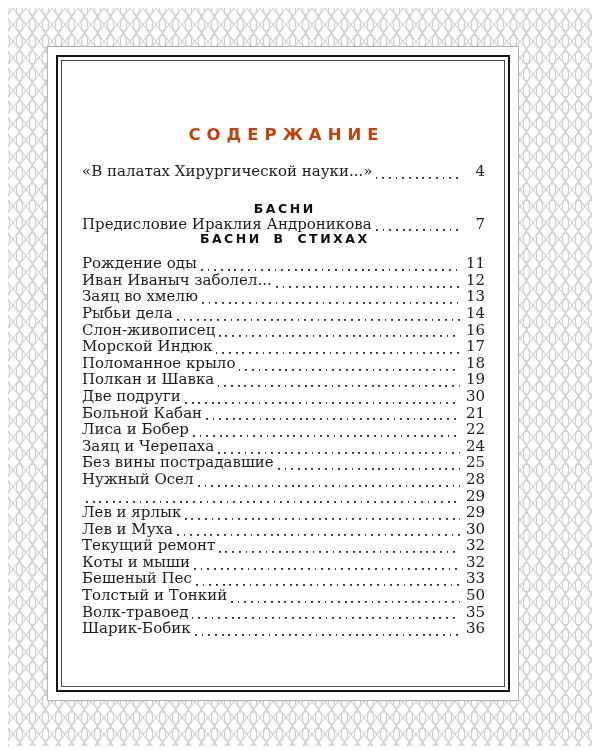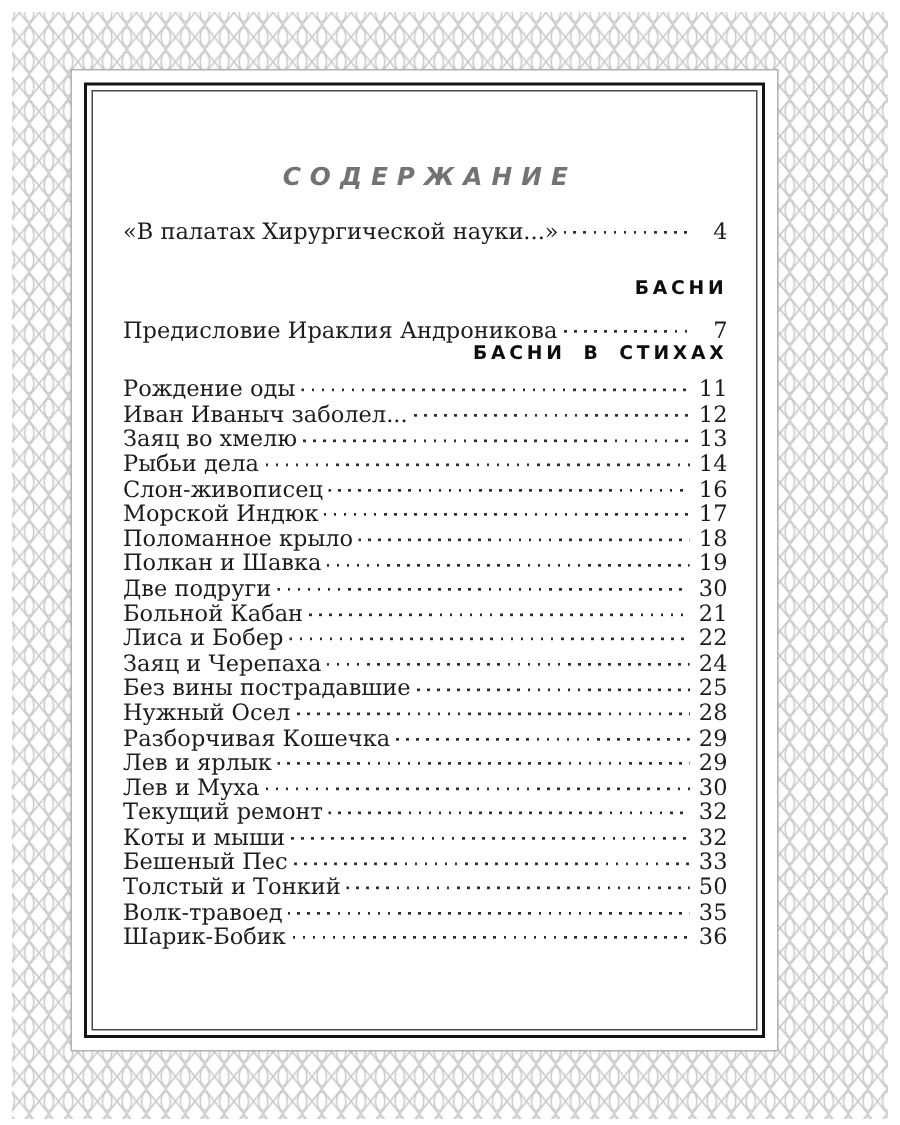--- a/index.html
+++ b/index.html
@@ -41,49 +41,48 @@
   }
 
   .content {
     position: absolute;
     inset: 14px;
     padding: 46px 19px 0 20px;
     color: #1c1c1c;
   }
 
   .toc-title {
-    margin: 1px 0 0 0;
+    margin: 18px 0 0 0;
     text-align: center;
     font-family: "DejaVu Sans", sans-serif;
     font-weight: bold;
     font-size: 16.5px;
     line-height: 20px;
     letter-spacing: 6px;
     padding-left: 6px; 
-    color: #737373;
-    font-style: italic;
+    color: #c2410c;
   }
 
   .section-heading {
-    text-align: right;
+    text-align: center;
     font-family: "DejaVu Sans", sans-serif;
     font-weight: bold;
     font-size: 12.5px;
     line-height: 14px;
     letter-spacing: 2.5px;
     word-spacing: 5px;
     padding-left: 2.5px;
     color: #0e0e0e;
   }
 
   .rows { }
 
   .row {
     display: flex;
-    align-items: flex-start;
+    align-items: flex-end;
     font-size: 15px;
     line-height: 16.6px;
     color: #1c1c1c;
     white-space: nowrap;
   }
 
   .row .t { flex: 0 0 auto; }
 
   .dots {
     flex: 1 1 auto;
@@ -98,21 +97,21 @@
   }
 
   .pg {
     flex: 0 0 auto;
     min-width: 22px;
     text-align: right;
   }
 
   .mt-row0    { margin-top: 18px; }
   .mt-head1   { margin-top: 22px; }
-  .mt-row1    { margin-top: 13px; }
+  .mt-row1    { }
   .mt-head2   { }
   .mt-list    { margin-top: 9px; }
 </style>
 </head>
 <body>
 
 <div class="stage">
 
   <svg class="pattern-layer" width="600" height="750" viewBox="0 0 600 750" xmlns="http://www.w3.org/2000/svg" aria-hidden="true">
     <defs>
@@ -214,21 +213,20 @@
           <span class="t">Без вины пострадавшие</span>
           <span class="dots"></span>
           <span class="pg">25</span>
         </div>
         <div class="row">
           <span class="t">Нужный Осел</span>
           <span class="dots"></span>
           <span class="pg">28</span>
         </div>
         <div class="row">
-          <span class="t">Разборчивая Кошечка</span>
           <span class="dots"></span>
           <span class="pg">29</span>
         </div>
         <div class="row">
           <span class="t">Лев и ярлык</span>
           <span class="dots"></span>
           <span class="pg">29</span>
         </div>
         <div class="row">
           <span class="t">Лев и Муха</span>

